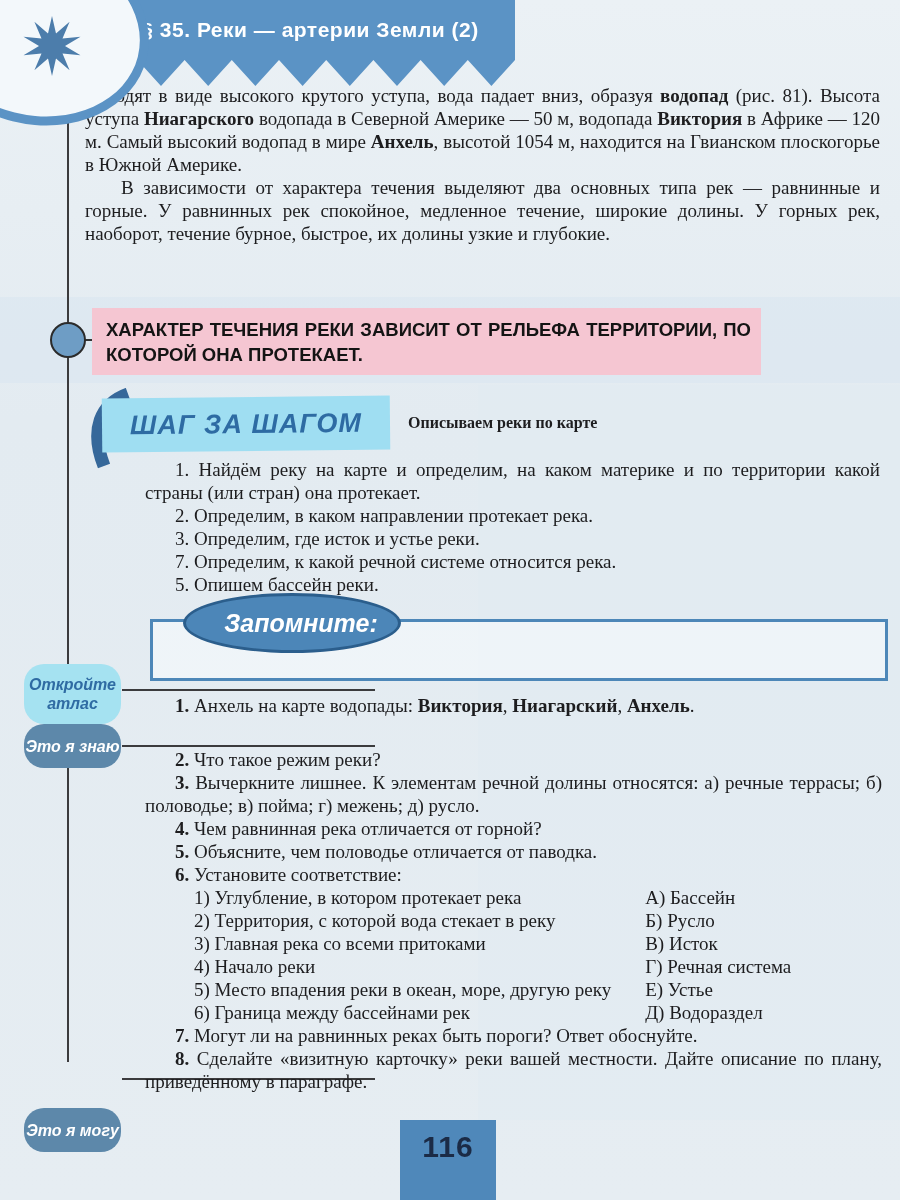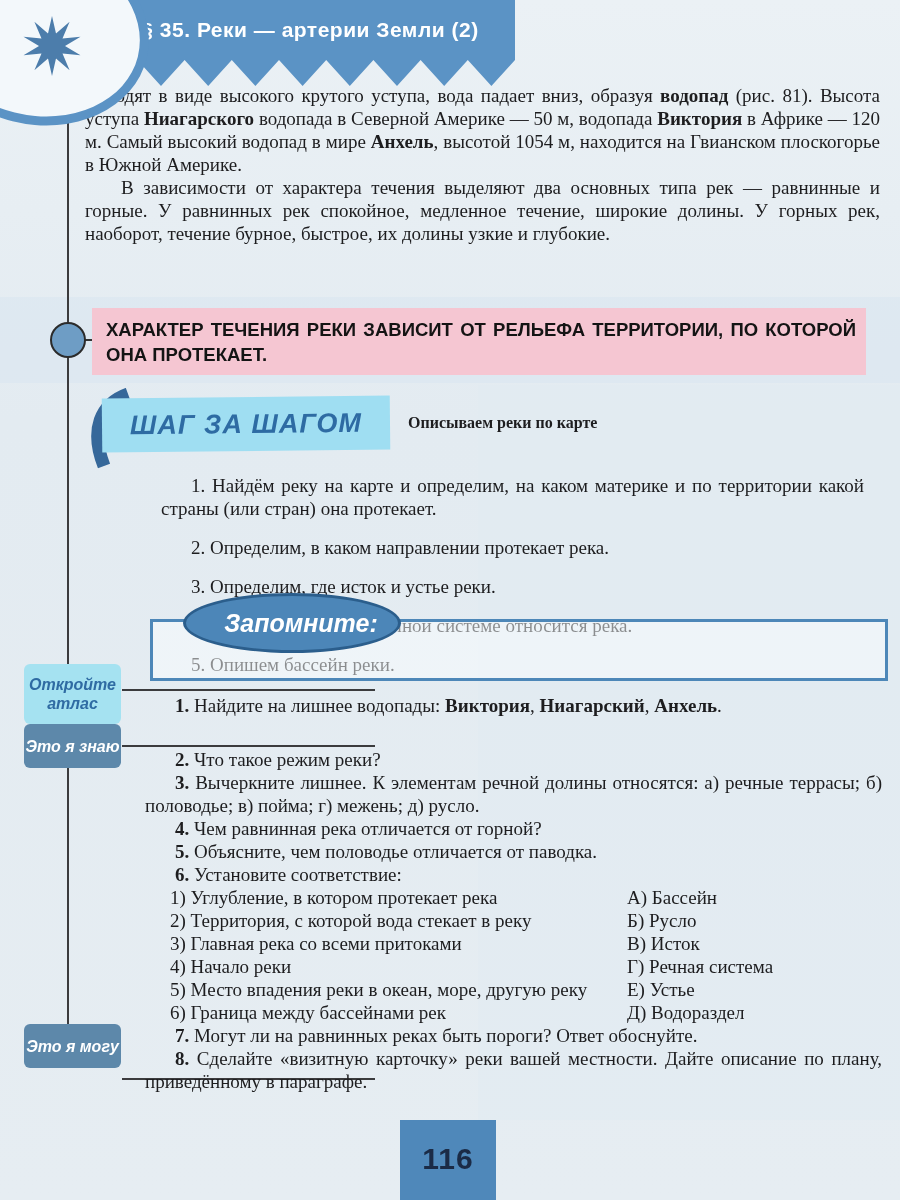--- a/index.html
+++ b/index.html
@@ -22,76 +22,76 @@
     position:absolute;left:-80px;top:-62px;width:212px;height:168px;border-radius:50%;
     border:9px solid #5b93c5;background:#f3f8fb;transform:rotate(14deg);z-index:5;
   }
   .star-svg{position:absolute;left:20px;top:12px;z-index:6;}
 
   .intro{position:absolute;left:85px;top:84px;width:795px;font-size:19px;line-height:23px;text-align:justify;z-index:2;}
   .intro p{margin:0;}
   .intro p.ind{text-indent:36px;}
 
   .key-box{
-    position:absolute;left:92px;top:308px;width:774px;height:67px;background:#f5c6d2;z-index:3;
+    position:absolute;left:92px;top:308px;width:669px;height:67px;background:#f5c6d2;z-index:3;
     box-sizing:border-box;padding:9px 10px 0 14px;text-align:justify;
     font-family:"Liberation Sans",sans-serif;font-weight:bold;font-size:18.5px;line-height:25px;color:#141414;
   }
   .node-line{position:absolute;left:70px;top:339px;width:28px;height:2px;background:#333;z-index:3;}
   .node-circle{position:absolute;left:50px;top:322px;width:32px;height:32px;border-radius:50%;background:#6e9dc5;border:2px solid #2b2b2b;z-index:4;}
 
   .swoosh-svg{position:absolute;left:78px;top:388px;z-index:3;}
   .step-banner{
     position:absolute;left:102px;top:397px;width:288px;height:54px;background:#9fdef2;
     transform:rotate(-.6deg);z-index:4;display:flex;align-items:center;justify-content:center;
   }
   .step-banner span{font-family:"Liberation Sans",sans-serif;font-weight:bold;font-style:italic;font-size:27px;color:#2e6ba3;letter-spacing:1px;}
   .step-heading{position:absolute;left:408px;top:414px;font-weight:bold;font-size:16px;z-index:3;}
 
   .steps{position:absolute;left:145px;top:458px;width:735px;font-size:19px;line-height:23px;text-align:justify;z-index:2;}
-  .steps p{margin:16px;text-indent:30px;}
+  .steps p{margin:0;text-indent:30px;}
 
   .remember-box{
     position:absolute;left:150px;top:619px;width:738px;height:62px;border:3px solid #4d87b8;
     background:rgba(250,253,255,.5);box-sizing:border-box;z-index:3;
   }
   .remember-text{position:absolute;left:166px;top:644px;width:705px;font-size:19px;z-index:4;}
   .remember-badge{
     position:absolute;left:183px;top:593px;width:212px;height:54px;background:#4c86b8;border:3px solid #2b5e8c;
     border-radius:50%;z-index:5;display:flex;align-items:center;justify-content:center;
   }
   .remember-badge span{font-family:"Liberation Sans",sans-serif;font-weight:bold;font-style:italic;font-size:25px;color:#ffffff;margin-left:18px;}
 
   .margin-label{
-    position:absolute;left:24px;width:97px;border-radius:6px;z-index:7;
+    position:absolute;left:24px;width:97px;border-radius:20px;z-index:7;
     display:flex;align-items:center;justify-content:center;text-align:center;
     font-family:"Liberation Sans",sans-serif;font-weight:bold;font-style:italic;font-size:16px;line-height:19px;
   }
   .label-light{background:#a5e2f1;color:#2f6ba3;}
   .label-dark{background:#5d88aa;color:#ffffff;}
   #label-atlas{top:664px;height:60px;}
   #label-know{top:724px;height:44px;}
-  #label-can{top:1024px;height:44px;}
+  #label-can{top:1108px;height:44px;}
 
   .connector{position:absolute;left:122px;width:253px;height:2px;background:#3b3b3d;z-index:2;}
   #conn-1{top:689px;} #conn-2{top:745px;} #conn-3{top:1078px;}
 
   .q1-block{position:absolute;left:145px;top:694px;width:735px;font-size:19px;line-height:23px;z-index:2;}
   .q1-block p{margin:0;text-indent:30px;}
 
   .questions{position:absolute;left:145px;top:748px;width:737px;font-size:19px;line-height:23px;text-align:justify;z-index:2;}
   .questions p{margin:0;text-indent:30px;}
-  .matching{display:flex;margin-left:25px;text-align:left;}
+  .matching{display:flex;margin-left:49px;text-align:left;}
   .match-left{width:445px;}
   .match-right{width:240px;padding-left:12px;}
   .q8{margin-top:20px;}
 
   .page-num{
     position:absolute;left:400px;top:1120px;width:96px;height:80px;background:#4f88ba;z-index:3;
-    box-sizing:border-box;padding-top:22px;text-align:center;
+    box-sizing:border-box;padding-top:10px;text-align:center;
     font-family:"Liberation Sans",sans-serif;font-weight:bold;font-size:30px;letter-spacing:1px;color:#1b2b46;
   }
 
   .run-b{font-weight:bold;}
   .run-i{}
 </style>
 </head>
 <body>
 
 <div class="page">
@@ -142,21 +142,21 @@
   </div>
 
   <div class="margin-label label-light" id="label-atlas">Откройте атлас</div>
   <div class="connector" id="conn-1"></div>
   <div class="margin-label label-dark" id="label-know">Это я знаю</div>
   <div class="connector" id="conn-2"></div>
   <div class="margin-label label-dark" id="label-can">Это я могу</div>
   <div class="connector" id="conn-3"></div>
 
   <div class="q1-block">
-    <p><span class="run-b">1.</span><span> Найдите на лишнее водопады: </span><span class="run-b run-i">Виктория</span><span>, </span><span class="run-b run-i">Ниагарский</span><span>, </span><span class="run-b run-i">Анхель</span><span>.</span></p>
+    <p><span class="run-b">1.</span><span> Анхель на карте водопады: </span><span class="run-b run-i">Виктория</span><span>, </span><span class="run-b run-i">Ниагарский</span><span>, </span><span class="run-b run-i">Анхель</span><span>.</span></p>
   </div>
 
   <div class="questions">
     <p><span class="run-b">2.</span><span> Что такое режим реки?</span></p>
     <p><span class="run-b">3.</span><span> Вычеркните лишнее. К элементам речной долины относятся: а) речные террасы; б) половодье; в) пойма; г) межень; д) русло.</span></p>
     <p><span class="run-b">4.</span><span> Чем равнинная река отличается от горной?</span></p>
     <p><span class="run-b">5.</span><span> Объясните, чем половодье отличается от паводка.</span></p>
     <p><span class="run-b">6.</span><span> Установите соответствие:</span></p>
     <div class="matching">
       <div class="match-left">

